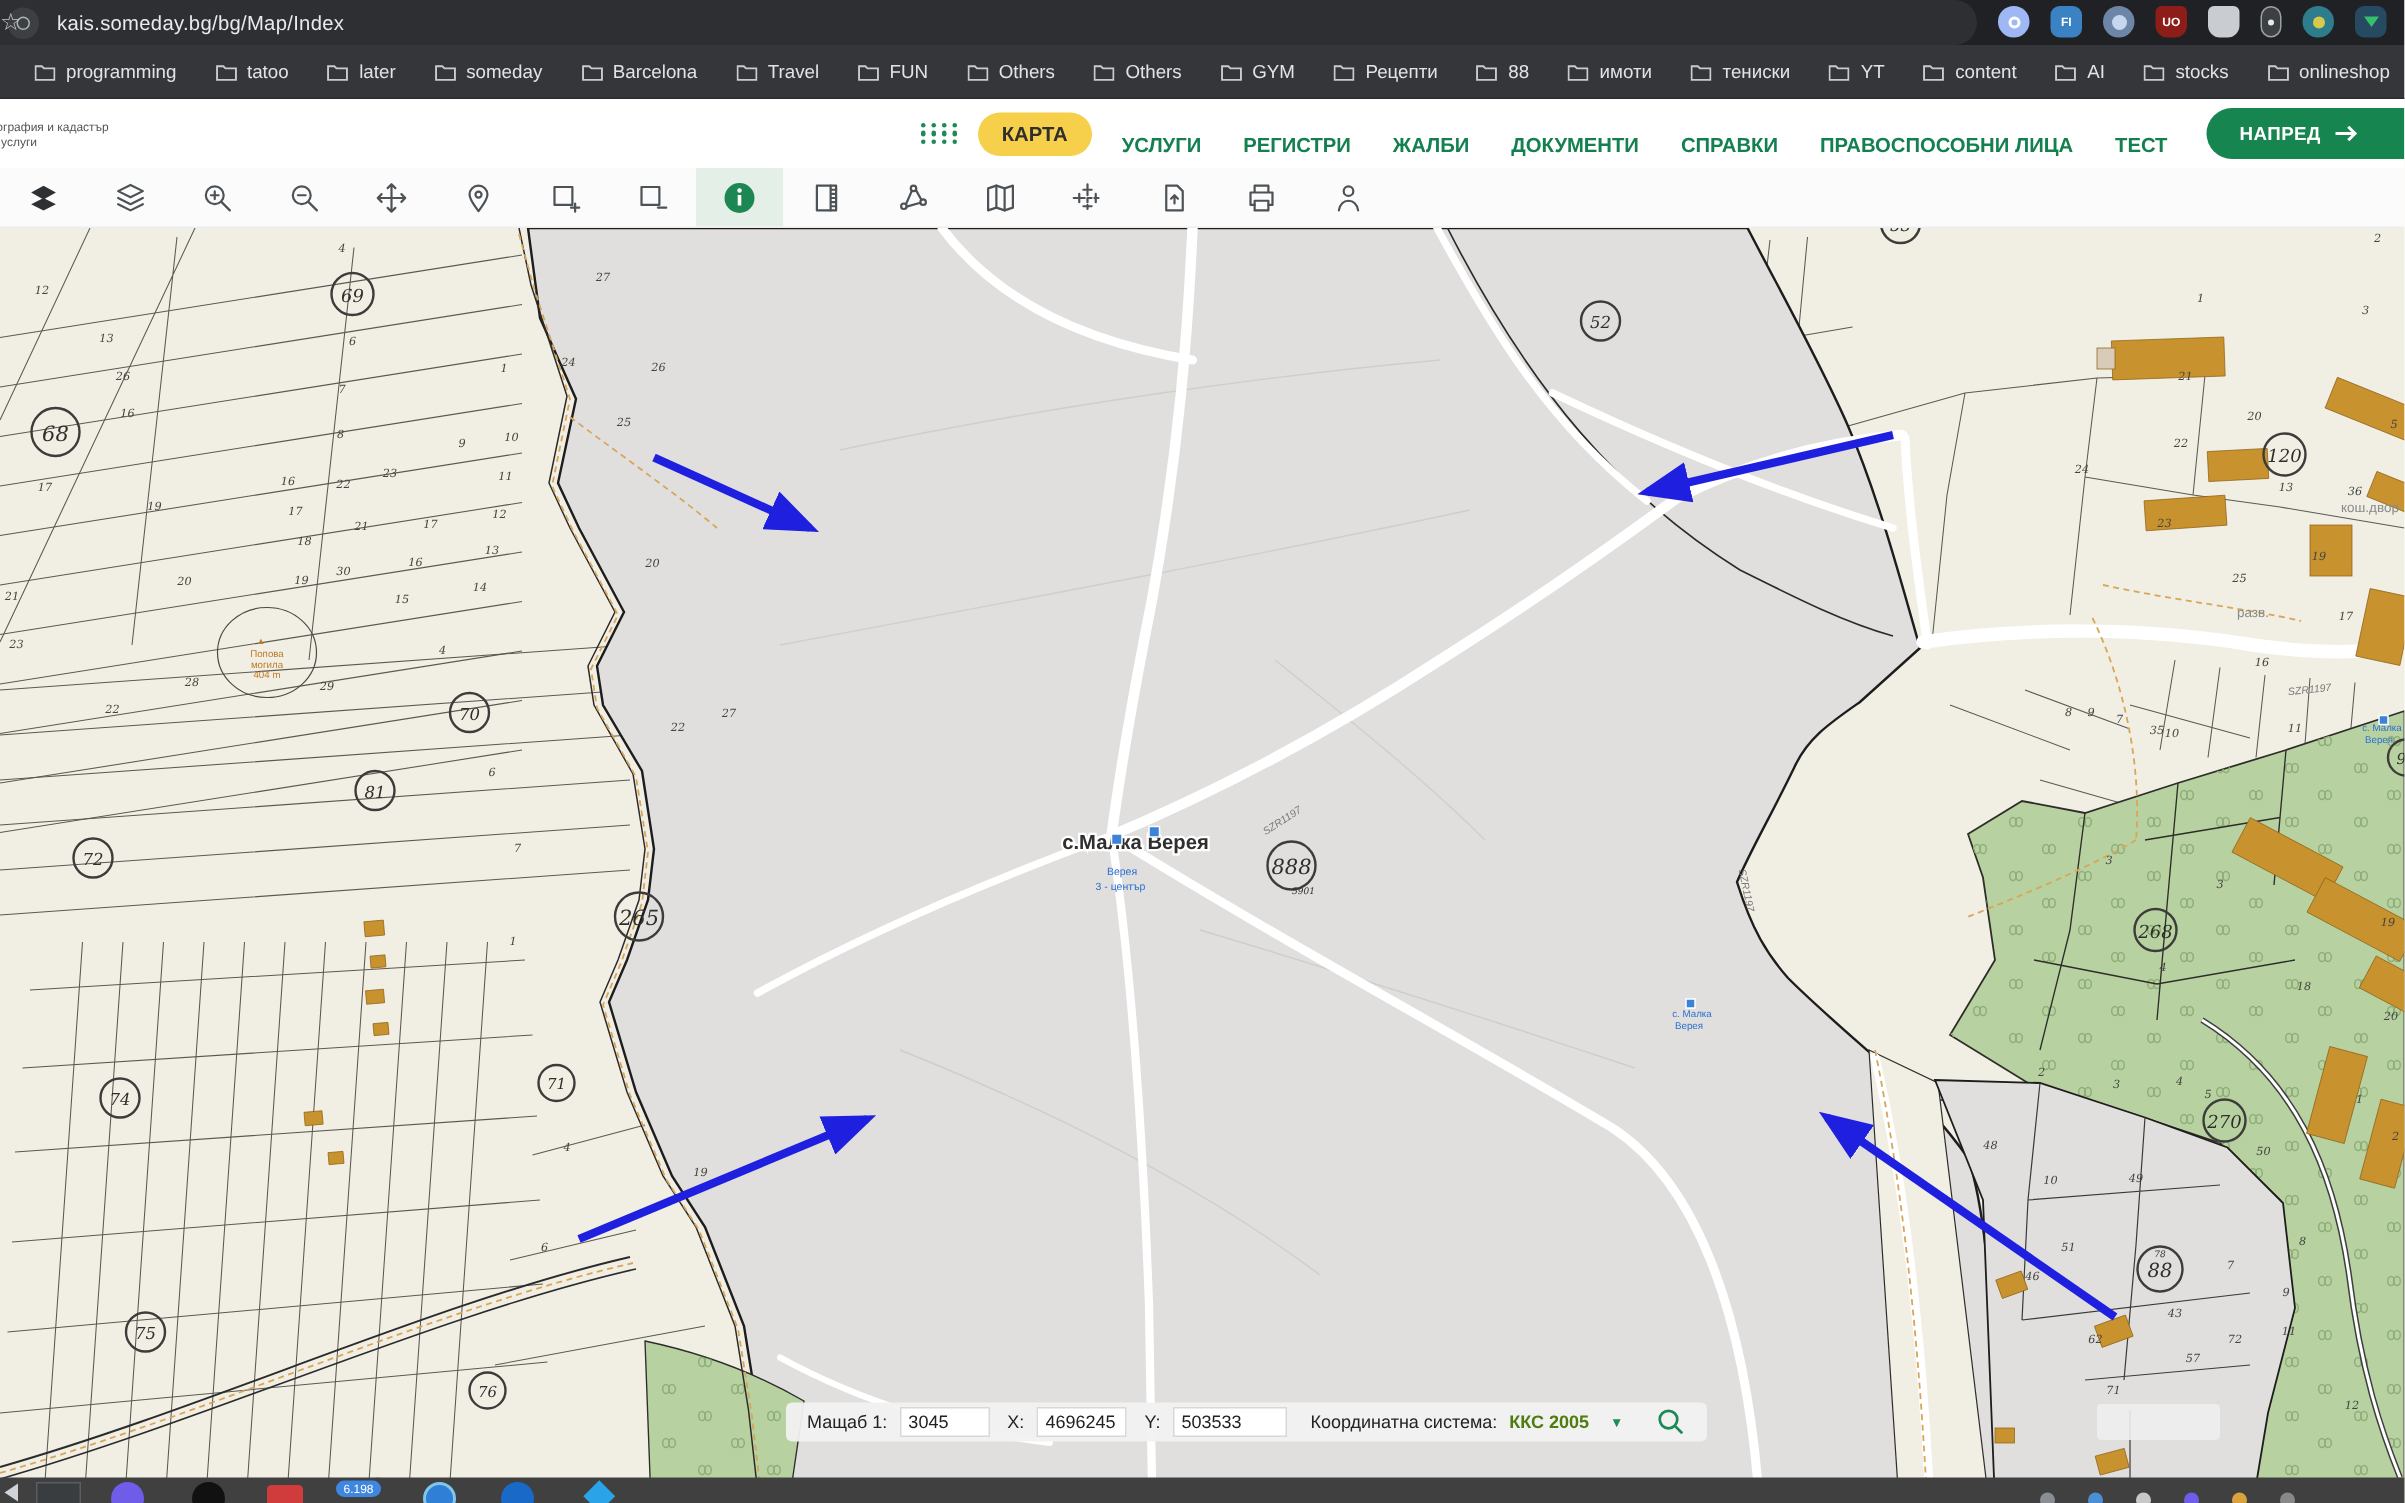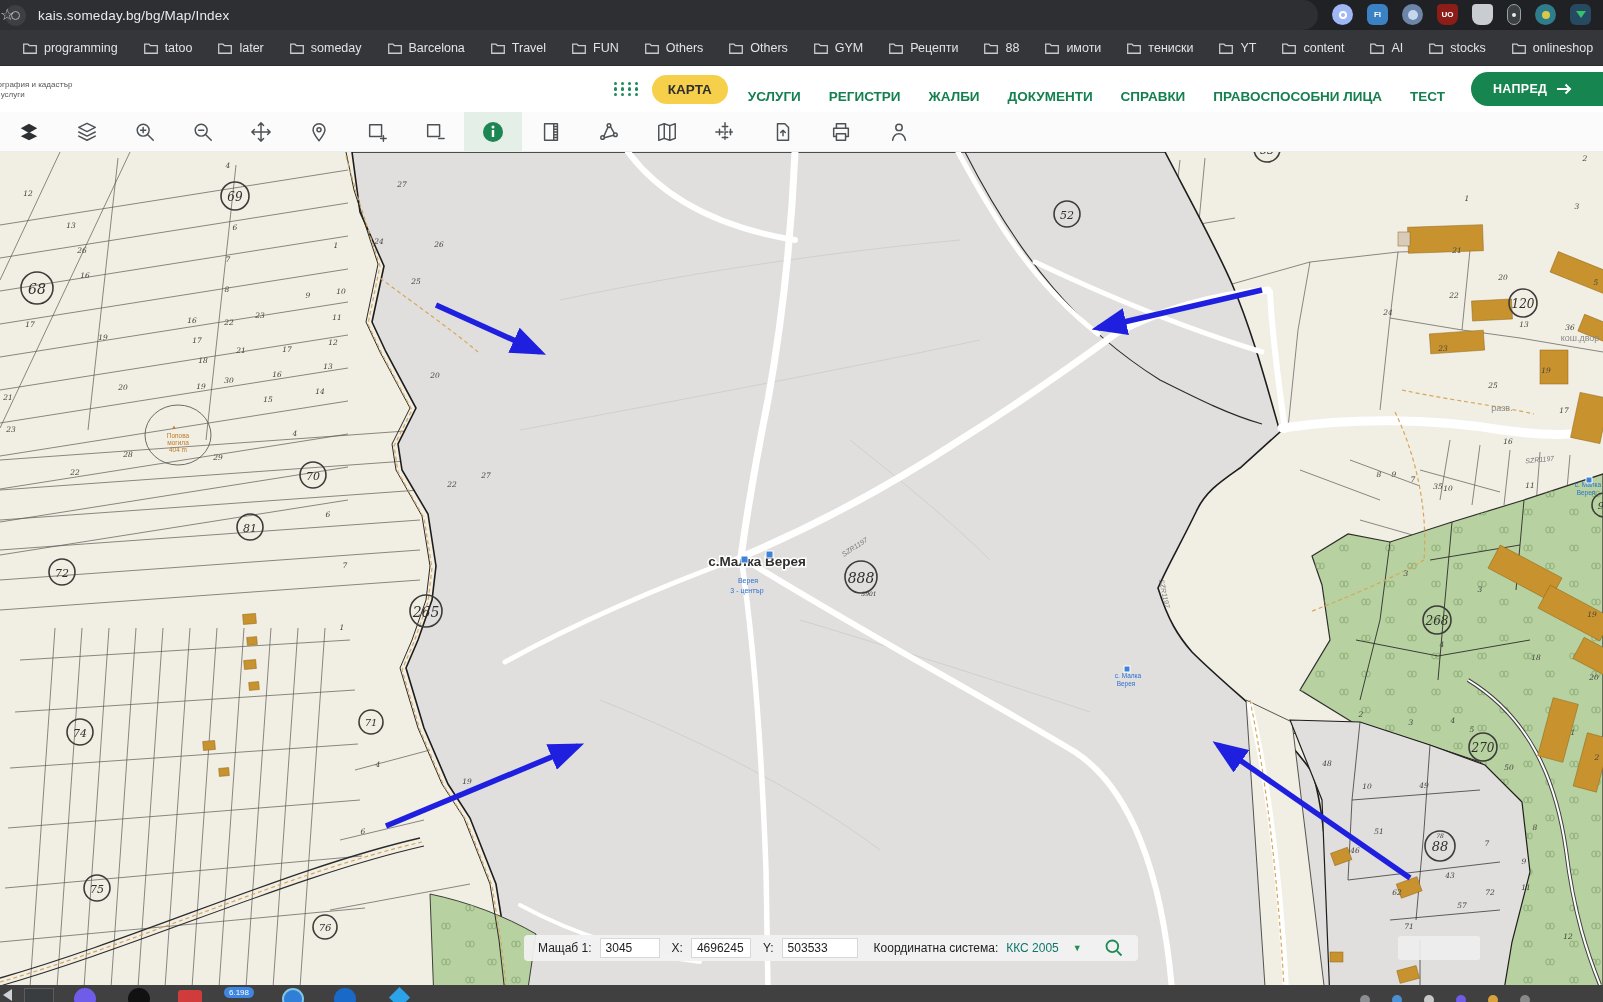--- a/index.html
+++ b/index.html
@@ -48,21 +48,21 @@
   
   .mapwrap{position:absolute;top:152px;left:0;width:1603px;height:850px;background:#f1eee4}
   .mapwrap svg{display:block}
 
   
   .sbar{position:absolute;top:935px;left:524px;height:26px;background:rgba(241,241,241,.95);
     border-radius:4px;display:flex;align-items:center;gap:8px;padding:0 14px;font-size:12px;color:#222}
   .sbar input{height:20px;border:1px solid #d8d8d8;background:#fff;font-size:12px;padding:0 5px;
     font-family:"Liberation Sans",sans-serif;color:#222}
   .in-scale{width:60px}.in-x{width:60px}.in-y{width:76px}
-  .crs{color:#0f766e;font-weight:normal}
+  .crs{color:#4d7c0f;font-weight:bold}
   .crs-arrow{color:#1e8e55;font-size:9px;margin-left:6px}
   .sbar .mag{margin-left:14px}
   .swidget{position:absolute;top:936px;left:1398px;width:82px;height:24px;
     background:rgba(238,238,238,.9);border-radius:3px}
 
   
   .tbar{position:absolute;top:985px;left:0;width:1603px;height:18px;background:#404040;overflow:hidden}
   .tbar *{position:absolute}
   .badge{background:#3f86e0;color:#fff;font-size:8px;border-radius:6px;padding:1px 5px;top:2px}
 </style>

